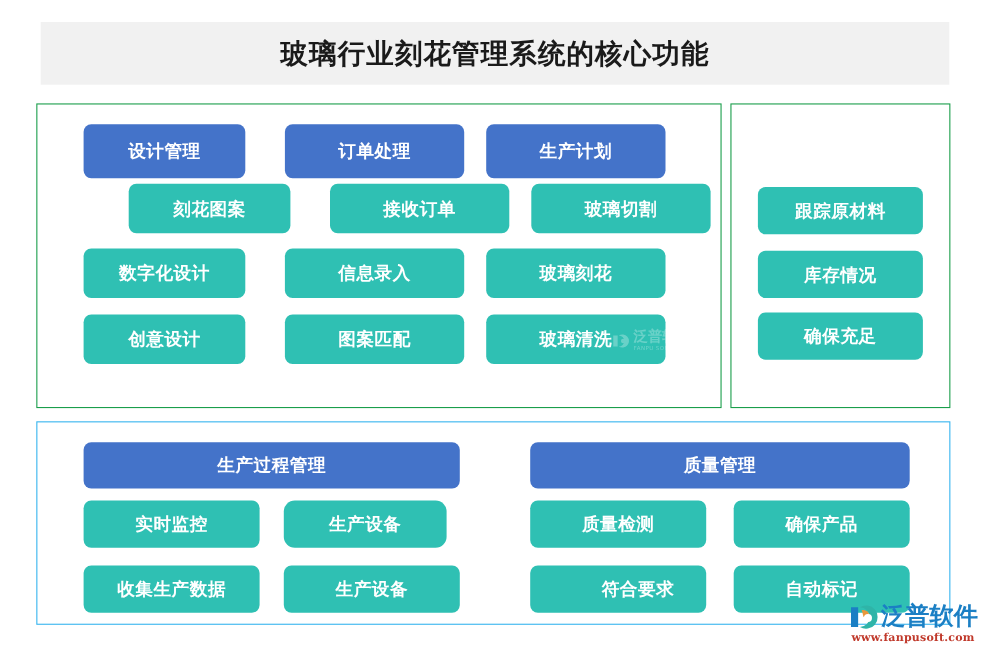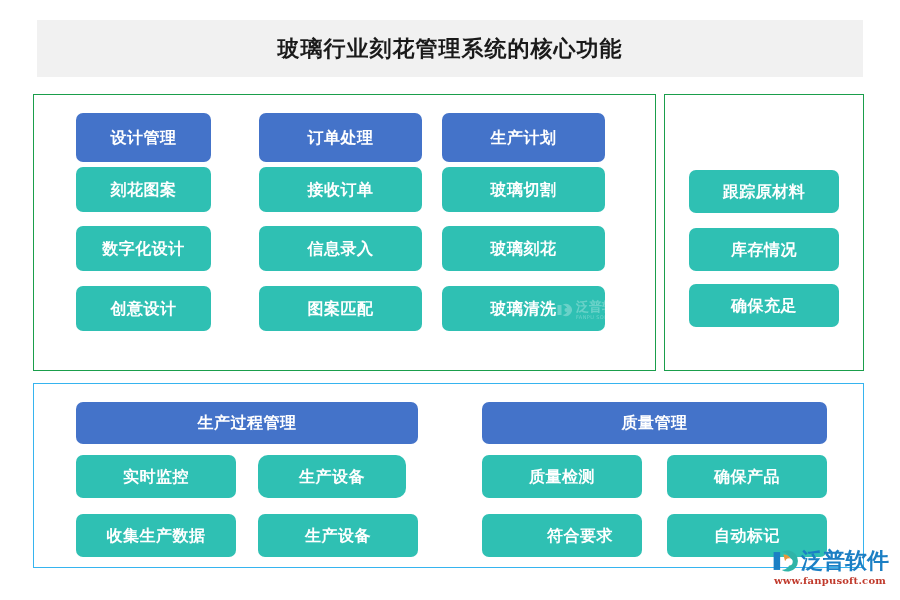--- a/index.html
+++ b/index.html
@@ -30,21 +30,21 @@
     left: 37px;
     top: 20px;
     width: 826px;
     height: 57px;
     background: #f1f1f1;
     display: flex;
     align-items: center;
     justify-content: center;
   }
   .title-text {
-    font-size: 22px;
+    font-size: 25px;
     font-weight: bold;
     color: #1a1a1a;
     letter-spacing: 1px;
     line-height: 1;
   }
 
   
   .panel {
     position: absolute;
     background: #ffffff;
@@ -67,27 +67,27 @@
     font-size: 16px;
     font-weight: bold;
     letter-spacing: 0.5px;
     line-height: 1;
     white-space: nowrap;
   }
   .box-head { background: #4473c9; }
   .box-item { background: #2fc0b3; }
 
   
-  .c1 { left: 76px;  width: 135px; }
+  .c1 { left: 76px;  width: 147px; }
   .c2 { left: 259px; width: 163px; }
   .c3 { left: 442px; width: 163px; }
 
   
   .r0 { top: 113px; height: 49px; }
-  .r1 { top: 167px; height: 45px; }
+  .r1 { top: 167px; height: 45px; margin-left: 41px; }
   .r2 { top: 226px; height: 45px; }
   .r3 { top: 286px; height: 45px; }
 
   
   .cm { left: 689px; width: 150px; }
   .mr0 { top: 116px; height: 48px; }
   .mr1 { top: 170px; height: 43px; }
   .mr2 { top: 228px; height: 43px; }
   .mr3 { top: 284px; height: 43px; }
 

